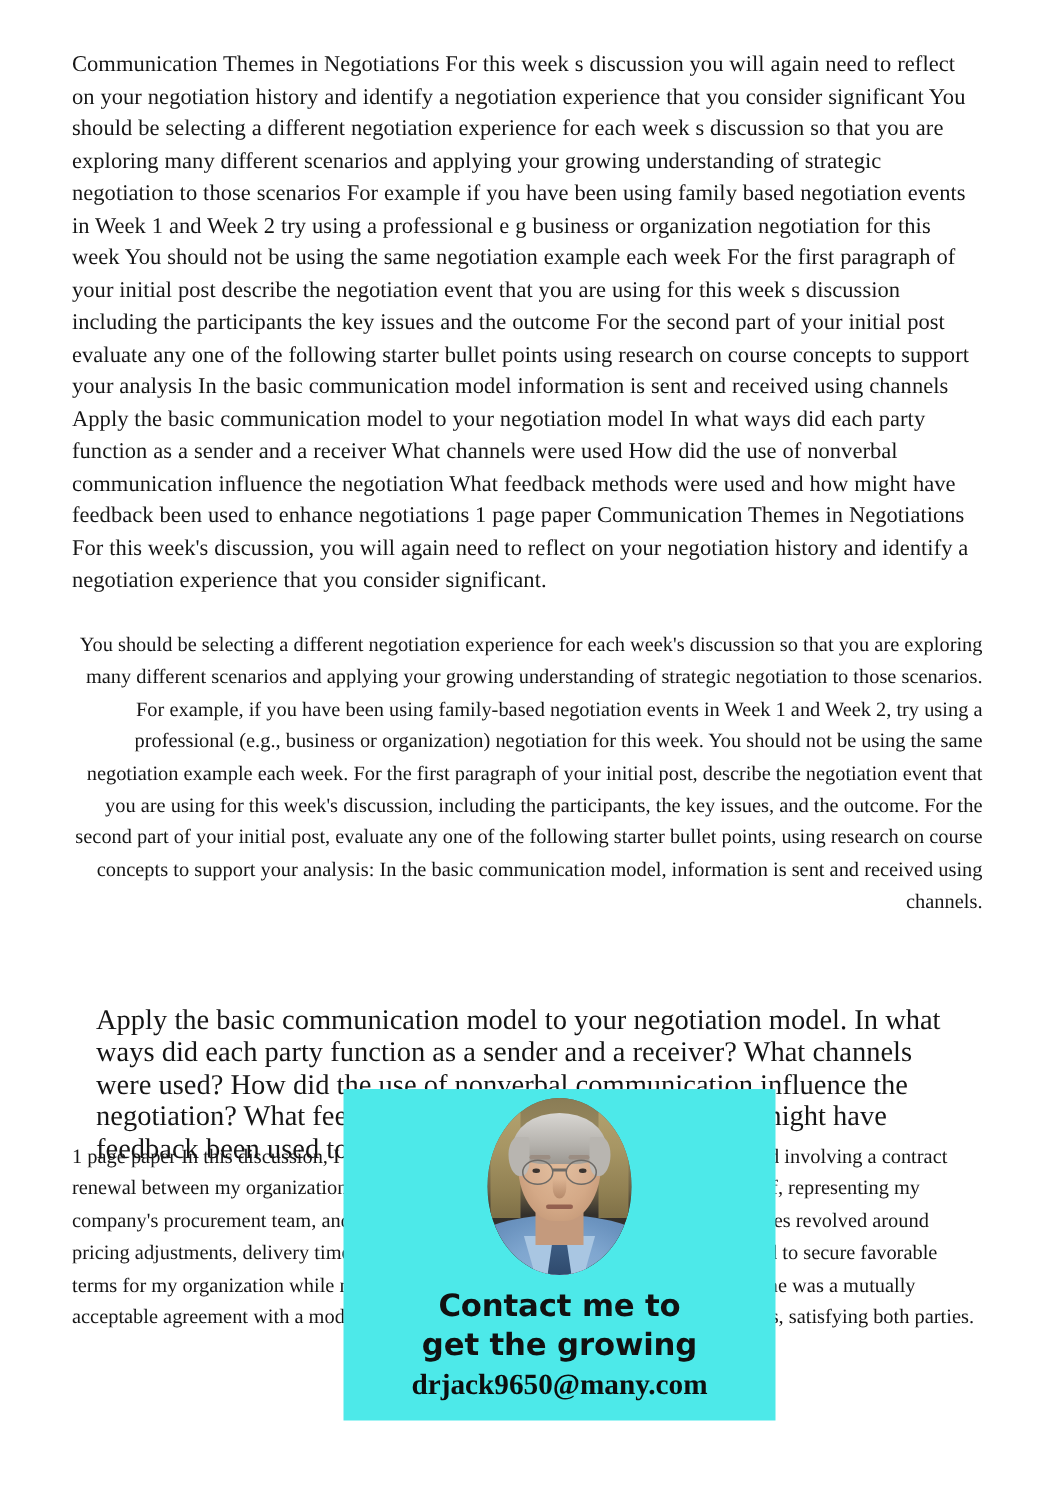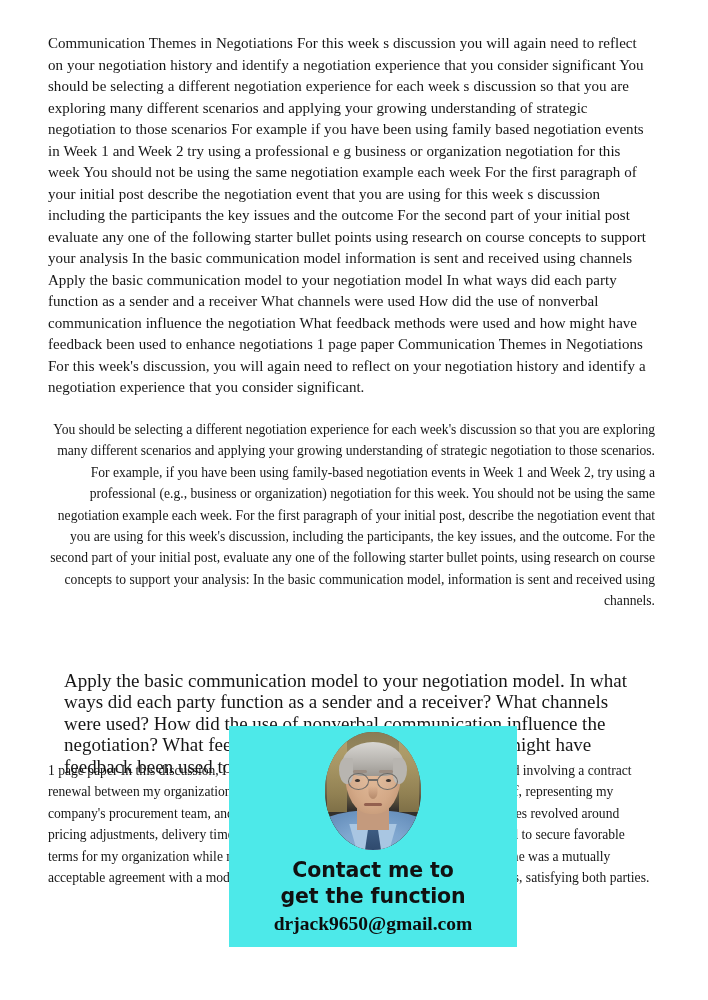--- a/index.html
+++ b/index.html
@@ -310,19 +310,19 @@
       <div class="ph-glass-r"></div>
       <div class="ph-bridge"></div>
       <div class="ph-eye-l"></div>
       <div class="ph-eye-r"></div>
       <div class="ph-nose"></div>
       <div class="ph-mouth"></div>
     </div>
 
     <div class="promo-lines">
       <div class="promo-line">Contact me to</div>
-      <div class="promo-line">get the function</div>
+      <div class="promo-line">get the growing</div>
     </div>
 
-    <div class="promo-email">drjack9650@gmail.com</div>
+    <div class="promo-email">drjack9650@many.com</div>
   </div>
 
 </div>
 
 </body></html>

